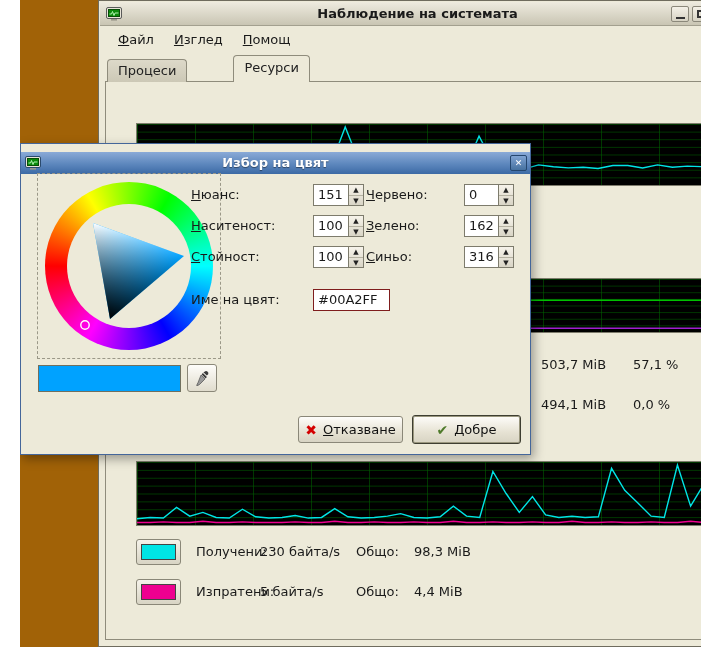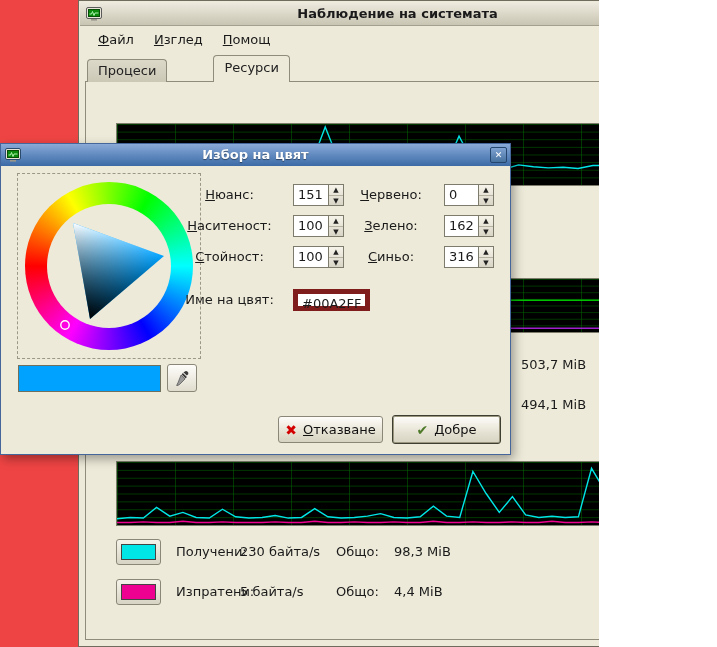--- a/index.html
+++ b/index.html
@@ -1,17 +1,17 @@
 <!DOCTYPE html>
 <html><head>
 <meta charset="utf-8">
 <style>
   * { margin:0; padding:0; box-sizing:border-box; }
   body { background:#fff; font-family:"DejaVu Sans","Liberation Sans",sans-serif; font-size:13px; color:#1a1a1a; }
-  .stage { position:relative; width:599px; height:647px; background:#ef4444; overflow:hidden; }
+  .stage { position:relative; width:681px; height:647px; background:#a16207; overflow:hidden;margin-left:20px; }
 
   
   .main-window { position:absolute; left:78px; top:0; width:639px; height:647px;
                  background:#edead9; border:1px solid #6f6c5e; }
   .main-window > div, .main-window > span { position:absolute; }
 
   .mw-titlebar { left:1px; top:1px; right:1px; height:24px;
                  background:linear-gradient(#eeebdf,#c9c5b3);
                  border-bottom:1px solid #a3a08f; }
   .mw-title { position:absolute; left:0; right:0; top:4px; text-align:center; font-weight:bold; }
@@ -56,52 +56,52 @@
   .legend-color { position:absolute; left:4px; right:4px; top:4px; bottom:4px; border:1px solid #444; }
   .lg-label { width:64px; margin-left:15px; }
   .lg-rate  { width:96px; }
   .lg-total-label { width:58px; }
 
   
   .dialog { position:absolute; left:0; top:143px; width:511px; height:312px;
             background:#edead9; border:1px solid #44669a; box-shadow:3px 4px 10px rgba(0,0,0,.35); z-index:10; }
   .dialog > div, .dialog > span { position:absolute; }
 
-  .dlg-titlebar { left:0; top:0; right:0; height:22px;
+  .dlg-titlebar { left:0; top:8px; right:0; height:22px;
                   background:linear-gradient(#8aaad7,#5d87bd 55%,#3c6aa5); }
   .dlg-title { position:absolute; left:0; right:0; top:3px; text-align:center; color:#fff;
                font-weight:bold; text-shadow:0 1px 1px rgba(0,0,0,.45); }
   .dlg-icon { position:absolute; left:4px; top:3px; width:16px; height:16px; }
   .dlg-close { position:absolute; right:3px; top:3px; width:17px; height:16px;
                background:linear-gradient(#7fa3d2,#46719f); border:1px solid #24466e; border-radius:2px;
                color:#fff; font-size:9px; line-height:14px; text-align:center; }
 
   .wheel-box { left:16px; top:29px; width:184px; height:186px; border:1px dashed #9b9888; }
   .wheel-ring { position:absolute; left:7px; top:8px; width:168px; height:168px; border-radius:50%;
                 background:conic-gradient(from 270deg,#f00,#ff0,#0f0,#0ff,#00f,#f0f,#f00); }
   .wheel-hole { position:absolute; left:29px; top:30px; width:124px; height:124px; border-radius:50%; background:#edead9; }
   .wheel-tri { position:absolute; left:7px; top:8px; width:168px; height:168px; }
 
   .color-preview { left:17px; top:221px; width:143px; height:27px; border:1px solid #70705f; }
   .dropper-btn { left:166px; top:220px; width:30px; height:28px; border:1px solid #8a8778; border-radius:3px;
                  background:linear-gradient(#fefdfa,#e0dccd); display:flex; align-items:center; justify-content:center; }
   .dropper-btn svg { width:16px; height:16px; }
 
-  .fld-label { position:absolute; text-align:center; }
+  .fld-label { position:absolute; text-align:left; }
   .col1 { left:170px; width:117px; }
   .col2 { left:345px; width:90px; }
 
   .spin { position:absolute; height:22px; background:#fff; border:1px solid #7d7b6c; }
   .spin-text { position:absolute; left:4px; top:2px; }
   .spin-btns { position:absolute; right:0; top:0; bottom:0; width:15px; border-left:1px solid #7d7b6c;
                background:linear-gradient(#f6f3ea,#d9d5c6); display:flex; flex-direction:column; }
   .spin-up, .spin-down { flex:1; font-size:7px; line-height:10px; text-align:center; color:#222; overflow:hidden; }
   .spin-up { border-bottom:1px solid #b5b2a2; }
 
-  .entry { position:absolute; background:#fff; border:5px solid #7f1d1d; padding:2px 4px; height:22px; }
+  .entry { position:absolute; background:#fff; border:1px solid #7f1d1d; padding:2px 4px; height:22px; }
 
   .gtk-btn { position:absolute; display:flex; align-items:center; justify-content:center; gap:6px;
              background:linear-gradient(#fefdfa,#e6e2d3 60%,#d7d3c3); border:1px solid #8a8778;
              border-radius:3px; color:#111; }
   .dlg-cancel { left:277px; top:272px; width:105px; height:27px; }
   .dlg-ok { left:391px; top:271px; width:109px; height:29px; border:1px solid #3e3e32;
             box-shadow:0 0 0 1px #9a977e inset; }
   .cancel-icon { color:#d40000; font-weight:bold; font-size:14px; }
   .ok-icon { color:#4e7a2a; font-weight:bold; font-size:14px; }
 </style>

